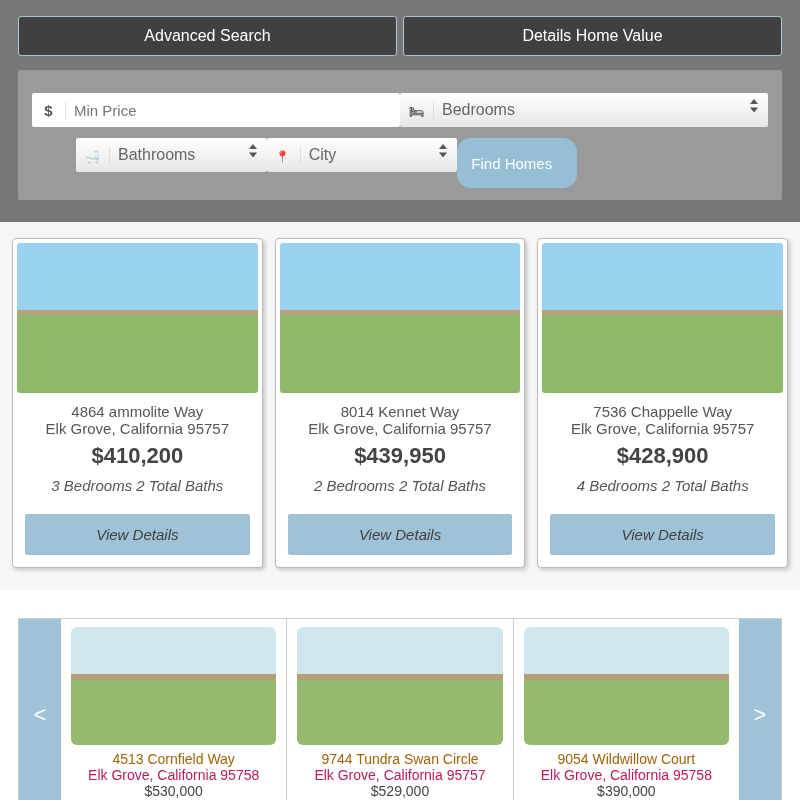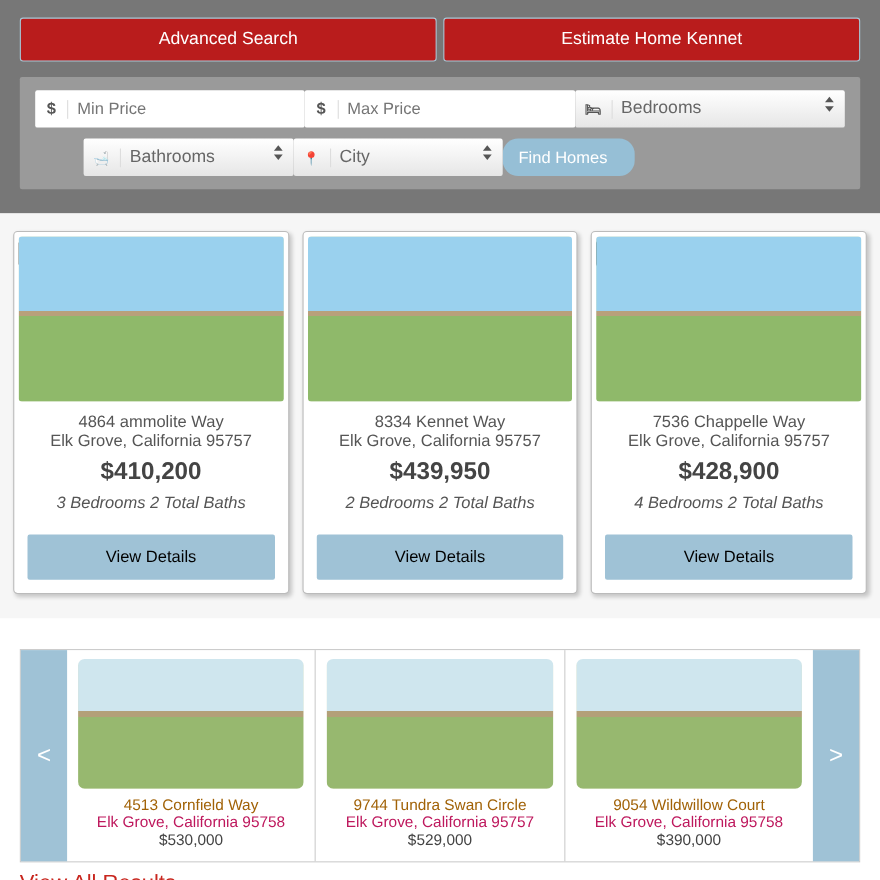--- a/index.html
+++ b/index.html
@@ -4,24 +4,24 @@
 <style>
   * { box-sizing: border-box; margin: 0; padding: 0; }
   body { font-family: "Helvetica Neue", Arial, sans-serif; background: #fff; width: 800px; color: #333; }
 
   
   .search-panel { background: #777; padding: 16px 18px 22px; }
   .tab-row { display: flex; gap: 6px; margin-bottom: 14px; }
   .tab {
     flex: 1; text-align: center; color: #fff; font-weight: 400;
     border: 1px solid #a8c7d6; border-radius: 3px; padding: 10px 0;
-    background: #b91c1c; cursor: pointer; font-size: 16px;
+    background: #404040; cursor: pointer; font-size: 16px;
   }
   .filter-box { background: #9a9a9a; border-radius: 2px; padding: 12px 14px; }
-  .filter-row { display: flex; margin-bottom: 10px; }
+  .filter-row { display: flex; margin-bottom: 10px; margin-top: 11px; }
   .filter-row:last-child { margin-bottom: 0; padding-left: 44px; }
   .field {
     flex: 1; background: #fff; display: flex; align-items: center;
     border-radius: 2px; height: 34px; overflow: hidden;
   }
   .field .icon {
     width: 34px; text-align: center; color: #555; font-weight: bold;
     border-right: 1px solid #ddd; font-size: 15px;
   }
   .field input, .field select {
@@ -35,21 +35,21 @@
     border-top:5px solid #555;
   }
   .field.select-bg::before {
     content:""; position:absolute; right:10px; top:50%; transform:translateY(-11px);
     width:0;height:0;border-left:4px solid transparent;border-right:4px solid transparent;
     border-bottom:5px solid #555;
   }
   .find-btn {
     flex: 1; background: #96bfd6; color:#fff; border:none; border-radius:14px;
     font-size:15px; cursor:pointer; display:flex; align-items:center; padding:0 14px;
-    height:34px; max-width:120px;
+    height:50px; max-width:120px;
   }
   .find-spacer { flex:1; }
 
   
   .cards { background:#f6f6f6; display:flex; gap:12px; padding:16px 12px 22px; }
   .card {
     flex:1; background:#fff; border:1px solid #bbb; border-radius:4px;
     padding:4px 4px 12px; box-shadow: 2px 2px 4px rgba(0,0,0,0.2);
     display:flex; flex-direction:column; position:relative;
   }
@@ -61,22 +61,22 @@
     height:150px; border-radius:3px; background:#9ec57b;
     background-image:linear-gradient(180deg,#9ad1ee 0 45%, #b8a07b 45% 48%, #8fb96a 48% 100%);
     position:relative;
   }
   .card .info { text-align:center; padding:10px 8px 6px; }
   .card .addr1 { font-size:15px; color:#555; }
   .card .addr2 { font-size:15px; color:#555; margin-bottom:6px; }
   .card .price { font-size:22px; font-weight:700; color:#444; margin-bottom:8px; }
   .card .beds { font-size:15px; color:#555; margin-bottom:14px;font-style:italic; }
   .view-btn {
-    margin:0 8px; background:#9fc2d6; color:#000000; border:none;
-    padding:12px 0; font-size:15px; cursor:pointer; border-radius:2px;
+    margin:0 8px; background:#9fc2d6; color:#404040; border:none;
+    padding:12px 0; font-size:15px; cursor:pointer; border-radius:2px;font-style:italic;
   }
 
   
   .carousel-wrap { margin-top:28px; }
   .carousel { display:flex; border:1px solid #ccc; margin:0 18px; }
   .nav-btn {
     width:42px; background:#9fc2d6; color:#fff; display:flex;
     align-items:center; justify-content:center; font-size:22px; cursor:pointer;
   }
   .slides { flex:1; display:flex; }
@@ -98,31 +98,27 @@
   .bed::before { content:"🛏"; font-size:12px;}
   .bath::before { content:"🛁"; font-size:12px;}
   .pin::before { content:"📍"; font-size:12px;}
 </style>
 </head>
 <body>
 
 <div class="search-panel">
   <div class="tab-row">
     <div class="tab">Advanced Search</div>
-    <div class="tab">Estimate Home Kennet</div>
+    <div class="tab">Details Home Value</div>
   </div>
   <div class="filter-box">
     <div class="filter-row">
       <div class="field">
         <span class="icon dollar"></span>
         <input placeholder="Min Price" style="">
-      </div>
-      <div class="field">
-        <span class="icon dollar"></span>
-        <input placeholder="Max Price" style="">
       </div>
       <div class="field select-bg">
         <span class="icon bed"></span>
         <span style="padding-left:8px;color:#666">Bedrooms</span>
       </div>
     </div>
     <div class="filter-row">
       <div class="field select-bg">
         <span class="icon bath"></span>
         <span style="padding-left:8px;color:#666">Bathrooms</span>
@@ -147,21 +143,21 @@
       <div class="price">$410,200</div>
       <div class="beds">3 Bedrooms  2 Total Baths</div>
     </div>
     <button class="view-btn">View Details</button>
   </div>
 
   <div class="card">
     <div class="badge">Active</div>
     <div class="img"></div>
     <div class="info">
-      <div class="addr1">8334 Kennet Way</div>
+      <div class="addr1">8014 Kennet Way</div>
       <div class="addr2">Elk Grove, California 95757</div>
       <div class="price">$439,950</div>
       <div class="beds">2 Bedrooms  2 Total Baths</div>
     </div>
     <button class="view-btn">View Details</button>
   </div>
 
   <div class="card">
     <div class="badge">Active</div>
     <div class="img"></div>

